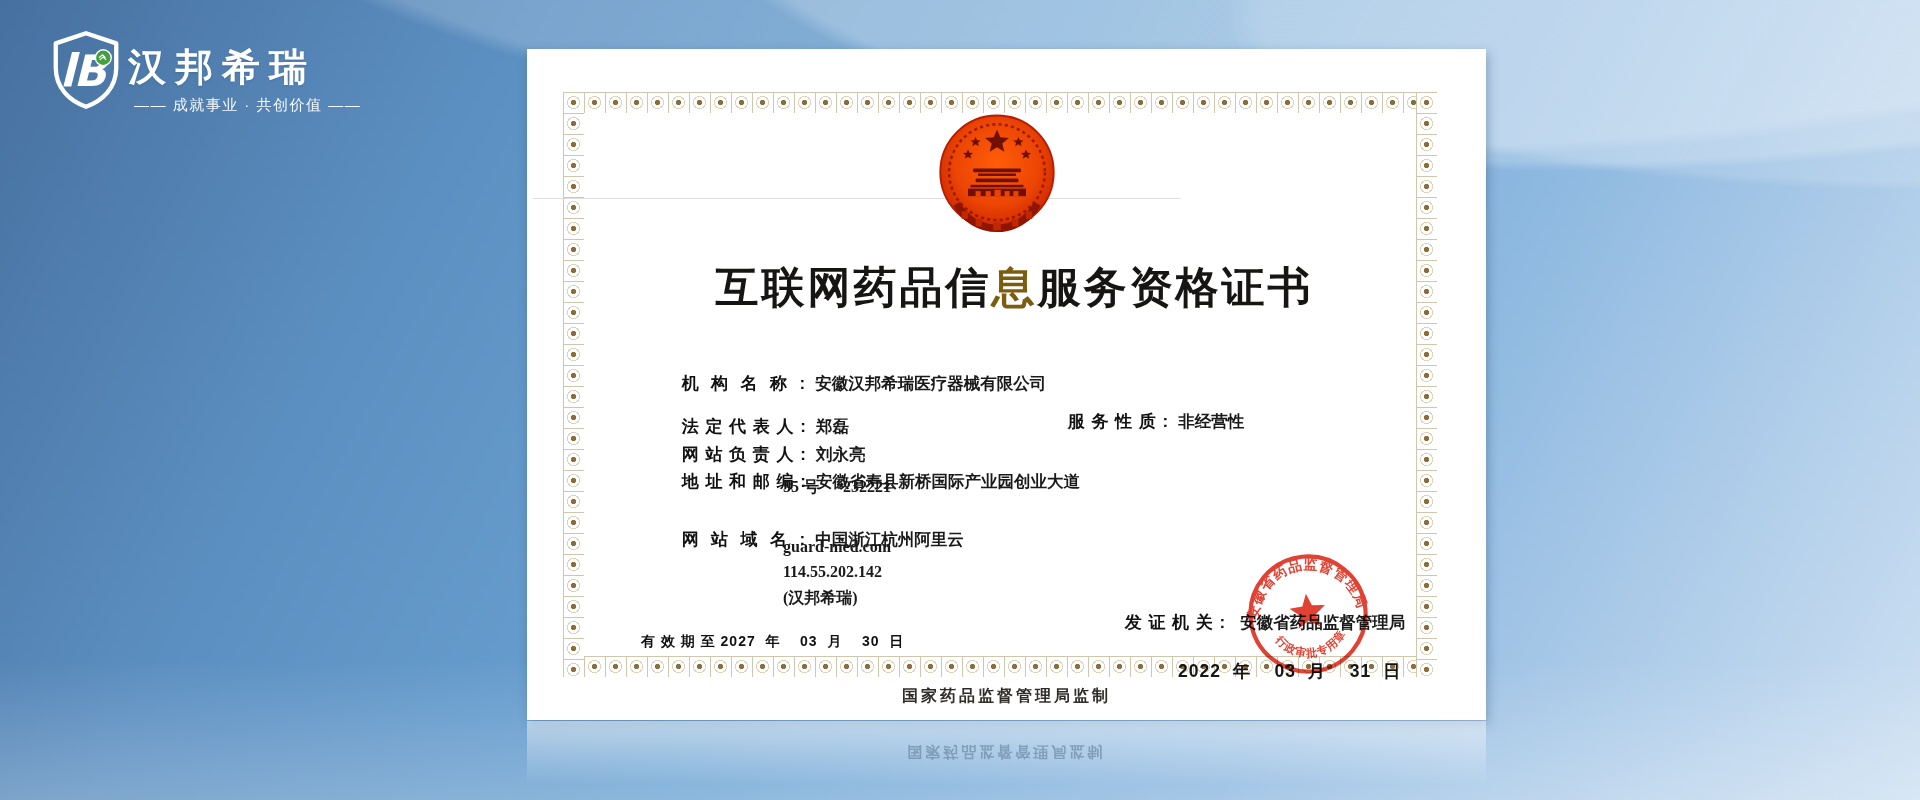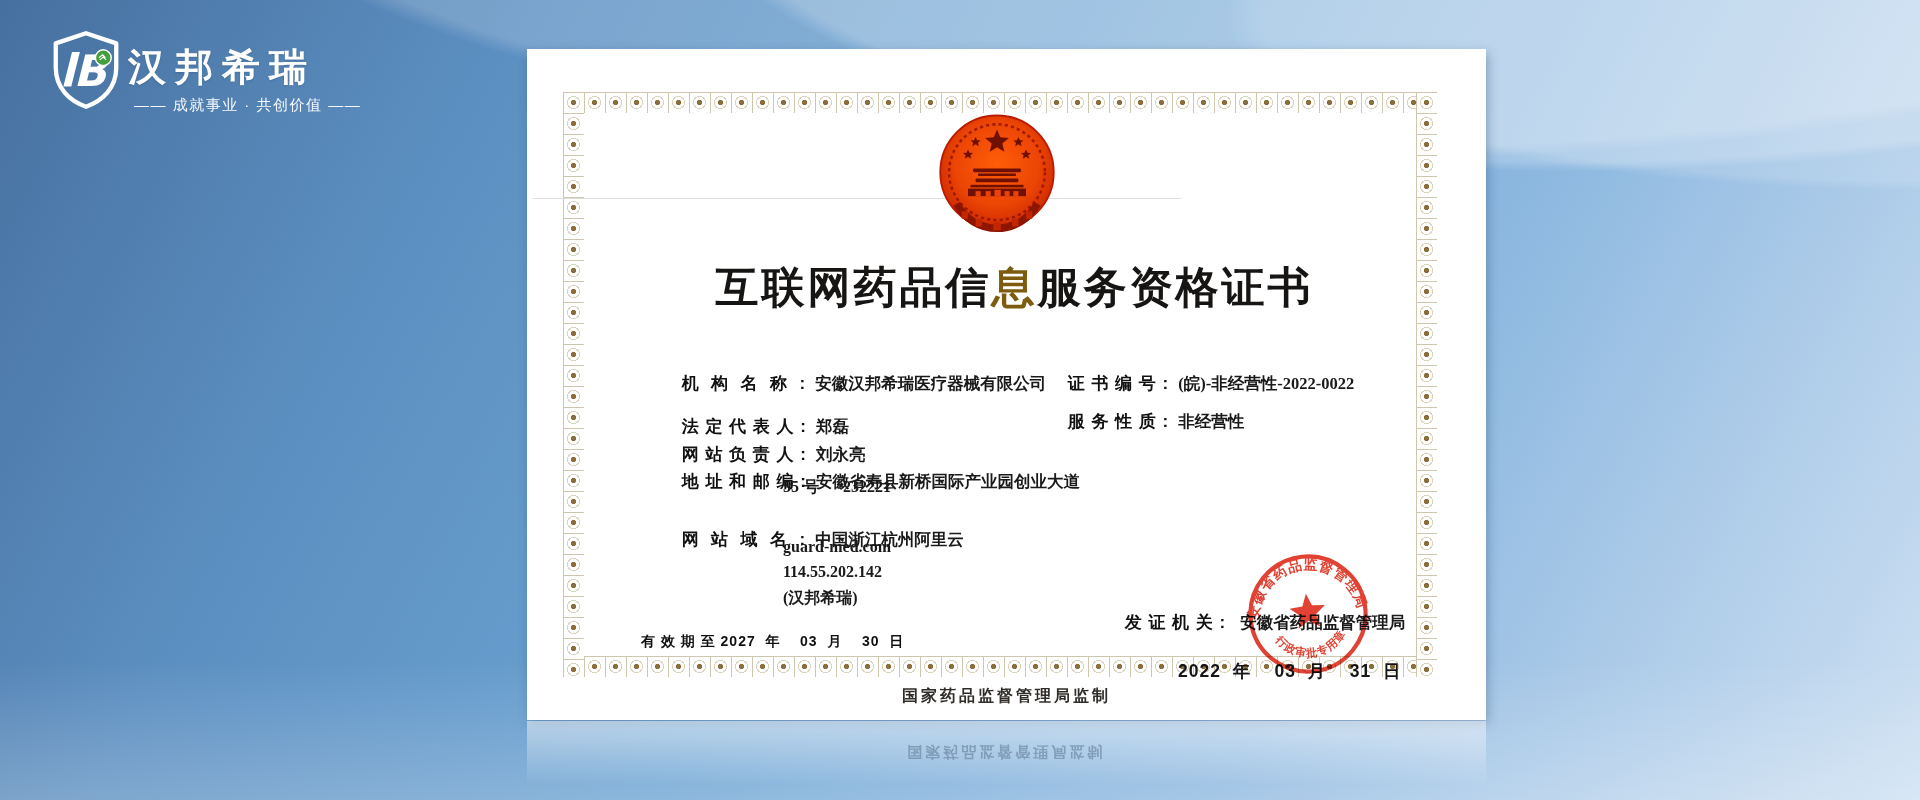--- a/index.html
+++ b/index.html
@@ -180,23 +180,20 @@
     </div>
     <div class="subline" style="left:256px; top:428px;">55 号      232221</div>
 
     <div class="row" style="left:128px; top:462px;">
       <span class="lbl">网  站  域  名  :</span><span class="val">中国浙江杭州阿里云</span>
     </div>
     <div class="subline" style="left:256px; top:489px;">guard-med.com</div>
     <div class="subline" style="left:256px; top:514px;">114.55.202.142</div>
     <div class="subline" style="left:256px; top:539px;">(汉邦希瑞)</div>
 
-    <div class="row" style="left:514px; top:306px;">
-      <span class="lbl">证 书 编 号 :</span><span class="val">(皖)-非经营性-2022-0022</span>
-    </div>
     <div class="row" style="left:571px; top:545px;">
       <span class="lbl">发 证 机 关 :</span><span class="val" style="margin-left:14px;">安徽省药品监督管理局</span>
     </div>
 
     <div class="row" style="left:514px; top:344px;">
       <span class="lbl">服 务 性 质 :</span><span class="val">非经营性</span>
     </div>
 
     <div class="row lbl" style="left:114px; top:584px; font-size:14px;">有 效 期 至 2027  年    03  月    30  日</div>
     <div class="row lbl" style="left:651px; top:584px; font-size:17.5px;margin-top:28px;">2022  年    03  月    31  日</div>

